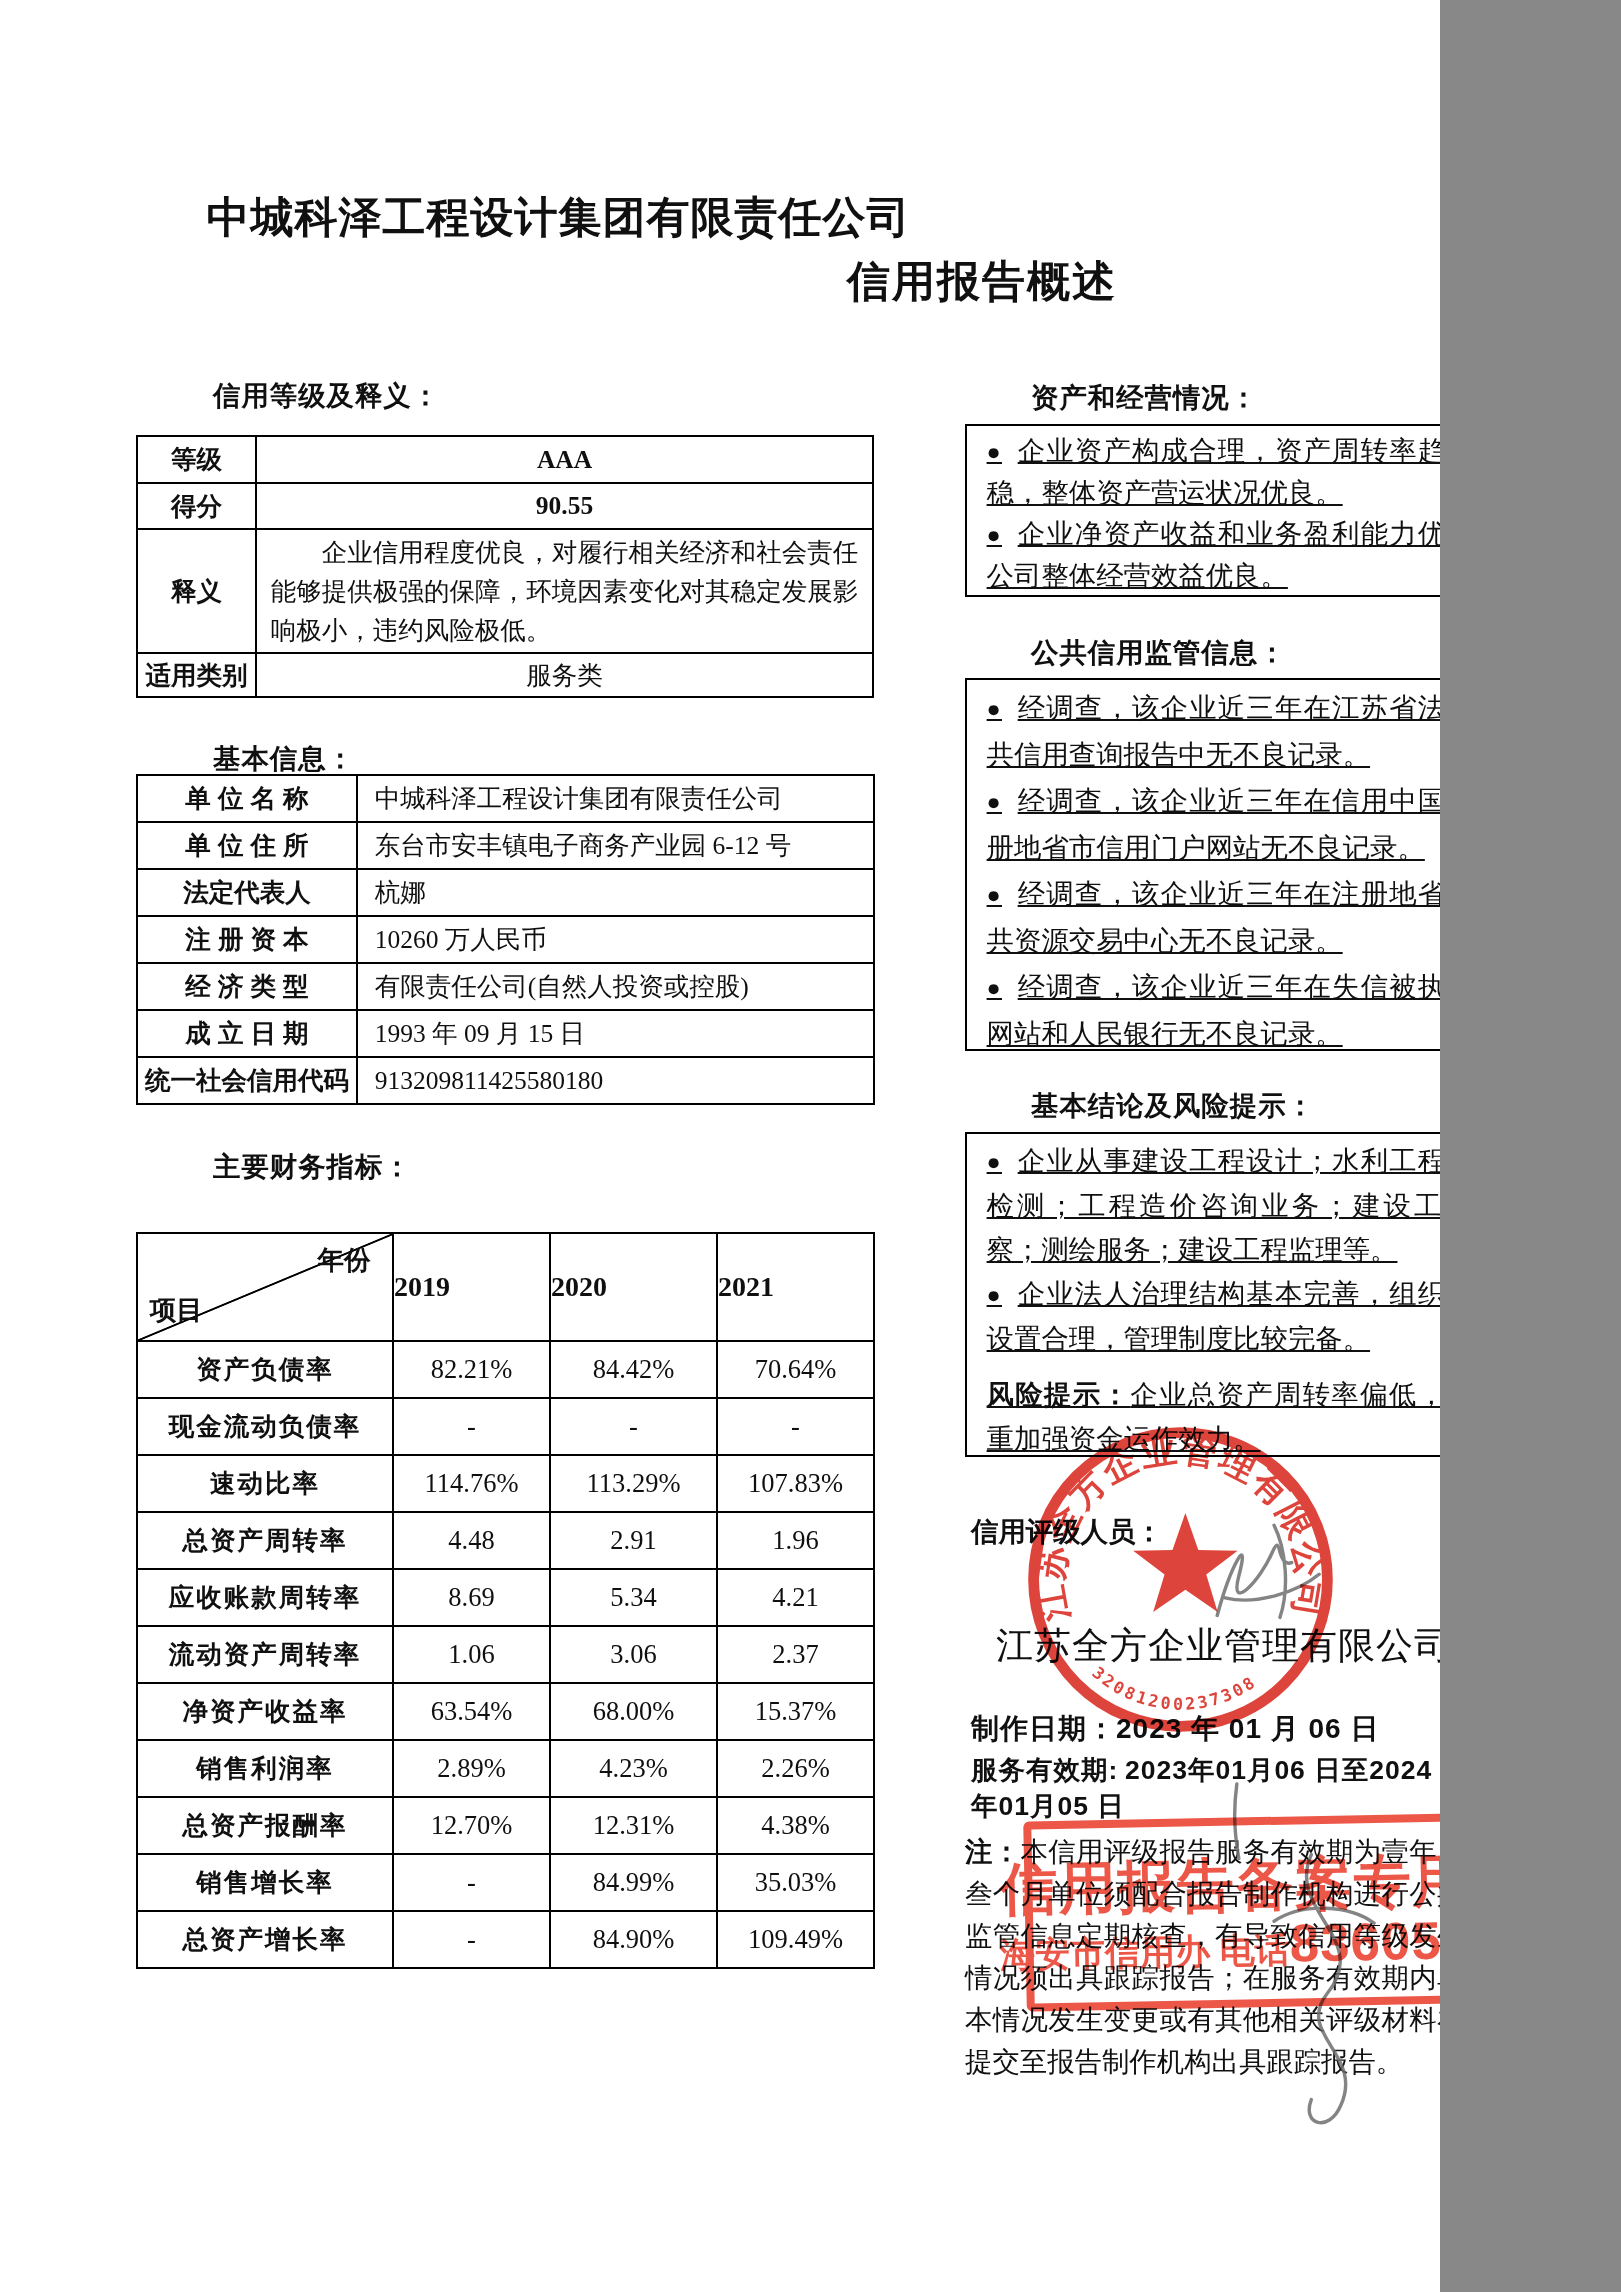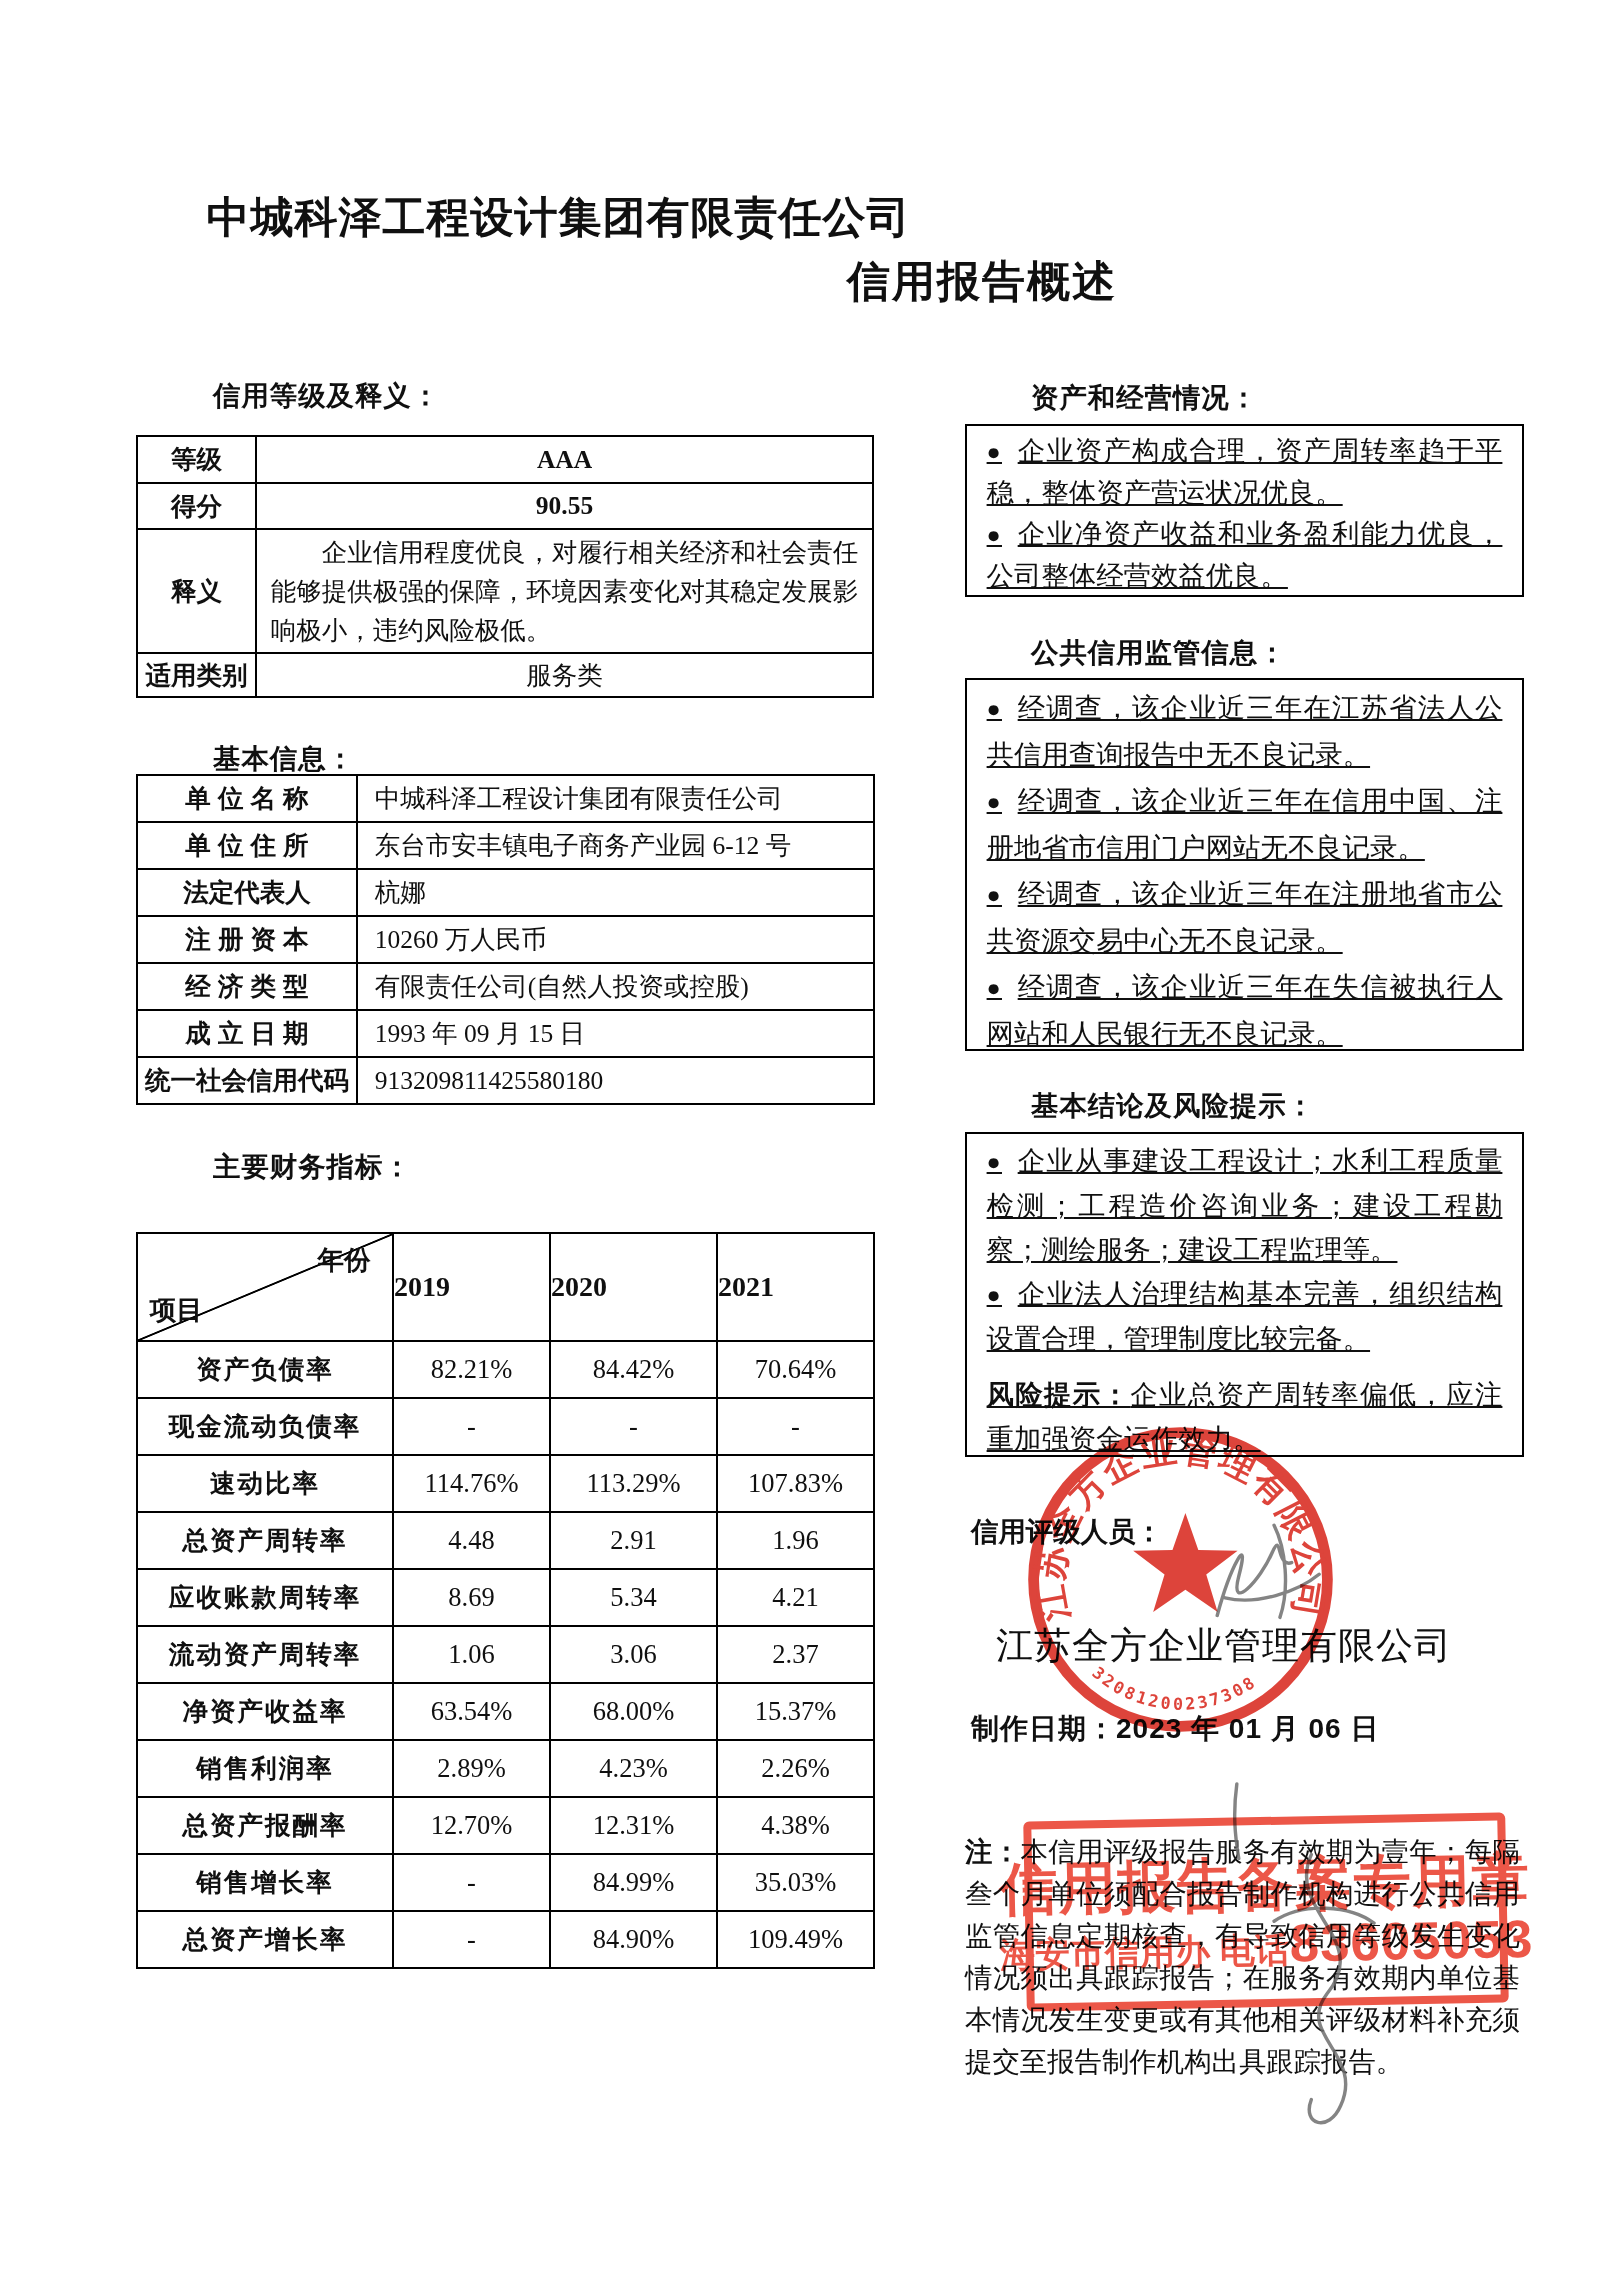--- a/index.html
+++ b/index.html
@@ -1,16 +1,16 @@
 <!DOCTYPE html>
 <html><head>
 <meta charset="utf-8">
 <style>
   html,body{margin:0;padding:0;background:#888;}
-  .page{position:relative;width:1621px;height:2293px;background:#ffffff;overflow:hidden;
+  .page{position:relative;width:1440px;height:2293px;background:#ffffff;overflow:hidden;
         font-family:"Liberation Serif","DejaVu Serif",serif;color:#101010;}
   .abs{position:absolute;}
   
   .doc-title{left:0;top:189px;width:1117px;text-align:center;font-size:43px;font-weight:700;
              font-family:"Liberation Serif",serif;letter-spacing:1px;}
   .doc-title2{left:0;top:253px;width:1117px;text-align:right;font-size:43px;font-weight:700;
              font-family:"Liberation Serif",serif;letter-spacing:2px;}
   
   .hd{position:absolute;font-family:"Liberation Sans","DejaVu Sans",sans-serif;
       font-weight:700;font-size:27.4px;letter-spacing:1px;white-space:nowrap;}
@@ -248,20 +248,21 @@
   <div class="hd" style="left:1031px;top:1088px;">基本结论及风险提示：</div>
   <div class="box b-concl">
     <p><span class="dot">●</span><span>企业从事建设工程设计；水利工程质量检测；工程造价咨询业务；建设工程勘察；测绘服务；建设工程监理等。</span></p>
     <p><span class="dot">●</span><span>企业法人治理结构基本完善，组织结构设置合理，管理制度比较完备。</span></p>
     <p class="risk"><span class="blk">风险提示：</span><span>企业总资产周转率偏低，应注重加强资金运作效力。</span></p>
   </div>
 
   <div class="abs rater blk">信用评级人员：</div>
   <div class="abs agency">江苏全方企业管理有限公司</div>
   <div class="abs mdate"><span class="blk">制作日期：</span><span class="blk">2023 年 01 月 06 日</span></div>
+  <div class="abs vdate"><span class="blk">服务有效期:</span> <span class="blk">2023年01月06 日至2024年01月05 日</span></div>
   <div class="abs note"><span class="blk">注：</span><span>本信用评级报告服务有效期为壹年；每隔叁个月单位须配合报告制作机构进行公共信用监管信息定期核查，有导致信用等级发生变化情况须出具跟踪报告；在服务有效期内单位基本情况发生变更或有其他相关评级材料补充须提交至报告制作机构出具跟踪报告。</span></div>
 
   <svg class="abs sig-layer" width="1621" height="2293" viewBox="0 0 1654 2339">
     <g stroke="#6f6f6f" stroke-width="3.5" fill="none" opacity="0.85" stroke-linecap="round">
       <path d="M1242,1648 C1256,1596 1276,1562 1264,1608 C1254,1646 1286,1612 1298,1584 C1308,1560 1302,1600 1318,1594 M1250,1630 C1282,1638 1324,1624 1346,1606 M1300,1556 C1312,1580 1316,1620 1306,1650"></path>
       <path d="M1262,1820 C1258,1850 1260,1872 1264,1896 M1338,1892 C1312,1950 1400,1978 1354,2034 C1322,2076 1392,2096 1368,2148 C1356,2176 1328,2168 1338,2142 M1300,1960 C1330,1940 1378,1944 1402,1962"></path>
     </g>
   </svg>
 
   <svg class="abs stamp-round" width="333" height="333" viewBox="0 0 340 340">

